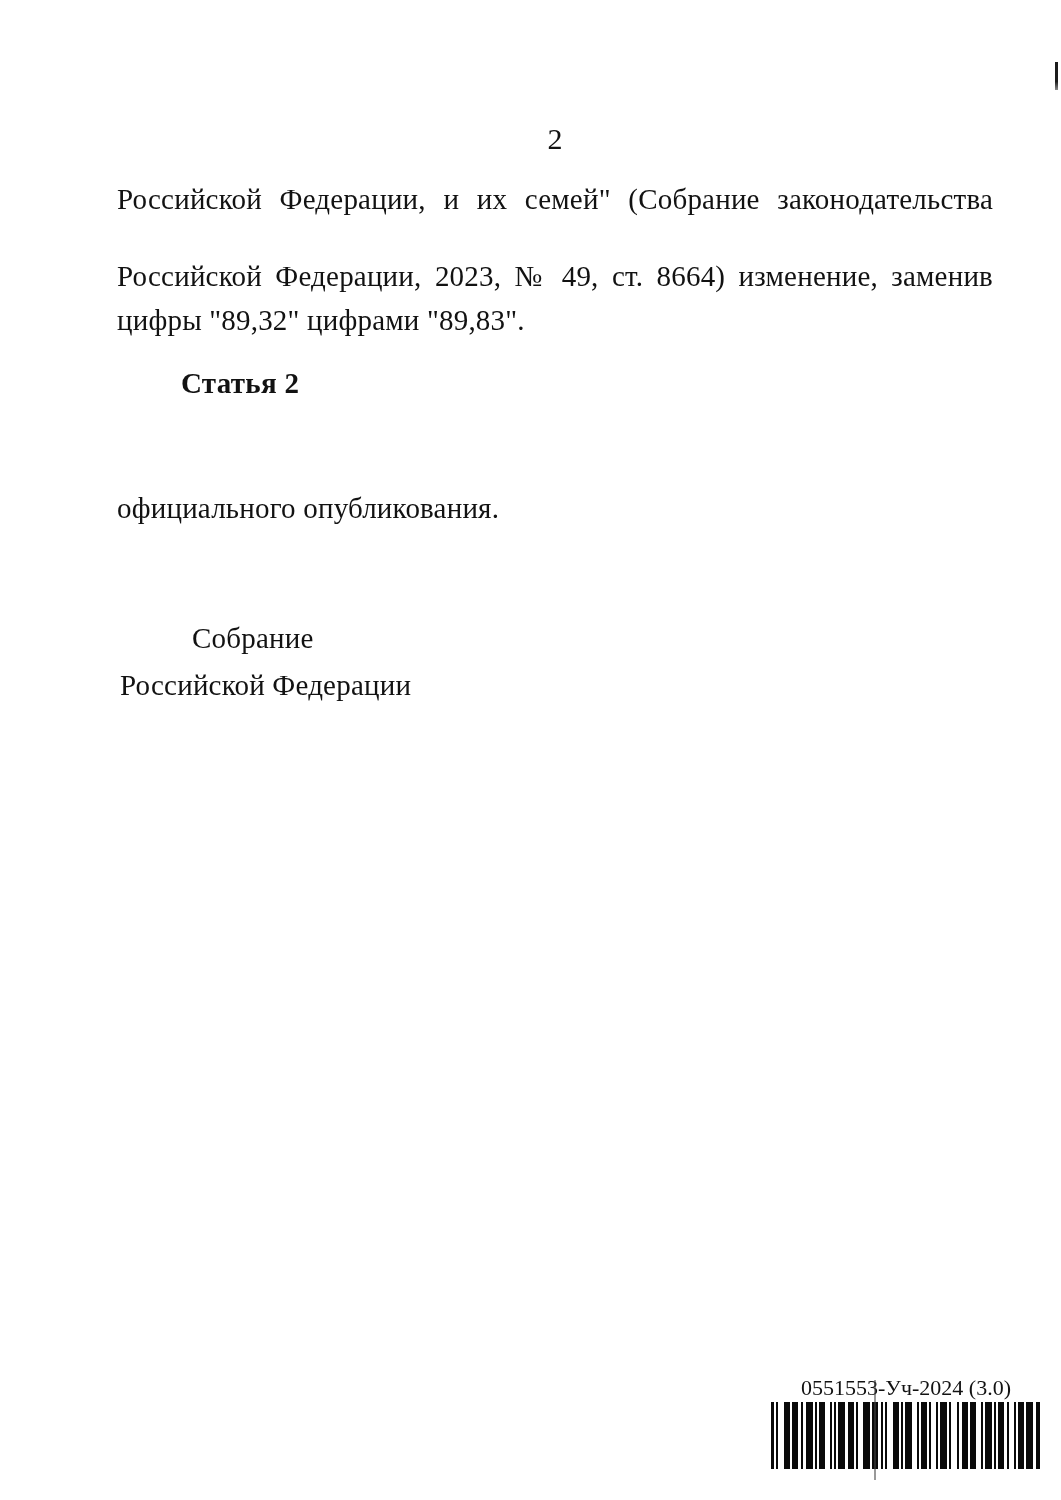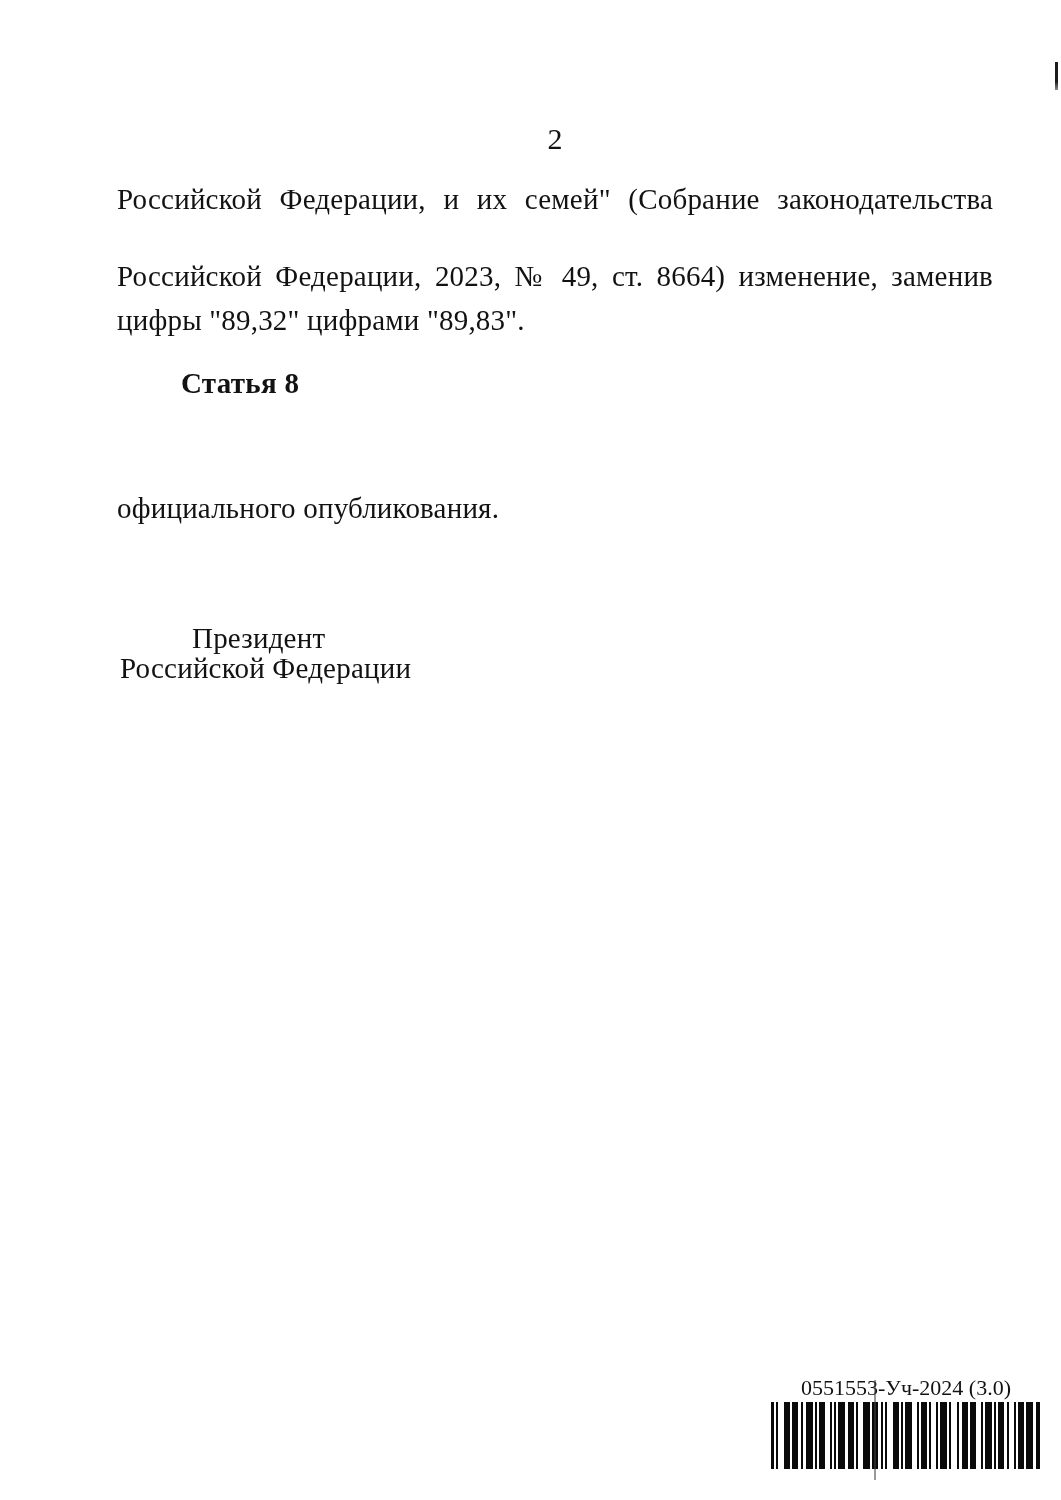--- a/index.html
+++ b/index.html
@@ -104,26 +104,26 @@
 <div class="page">
 
   <div class="scan-tick"></div>
 
   <div class="page-number">2</div>
 
   <div class="body-line justified" style="top:182px">Российской Федерации, и их семей" (Собрание законодательства</div>
   <div class="body-line justified" style="top:259px">Российской Федерации, 2023, №&nbsp;49, ст.&nbsp;8664) изменение, заменив</div>
   <div class="body-line" style="top:303px">цифры "89,32" цифрами "89,83".</div>
 
-  <div class="body-line heading first-indent" style="top:366px">Статья 8</div>
+  <div class="body-line heading first-indent" style="top:366px">Статья 2</div>
 
   <div class="body-line" style="top:491px">официального опубликования.</div>
 
-  <div class="sig-line" style="top:621px; left:192px">Президент</div>
-  <div class="sig-line" style="top:651px; left:120px">Российской Федерации</div>
+  <div class="sig-line" style="top:621px; left:192px">Собрание</div>
+  <div class="sig-line" style="top:668px; left:120px">Российской Федерации</div>
 
   <div class="footer-code">0551553-Уч-2024 (3.0)</div>
 
   <div class="barcode">
       <span class="bc-bar" style="width: 3px;"></span>
       <span class="bc-gap" style="width: 2px;"></span>
       <span class="bc-bar" style="width: 2px;"></span>
       <span class="bc-gap" style="width: 6px;"></span>
       <span class="bc-bar" style="width: 6px;"></span>
       <span class="bc-gap" style="width: 2px;"></span>

